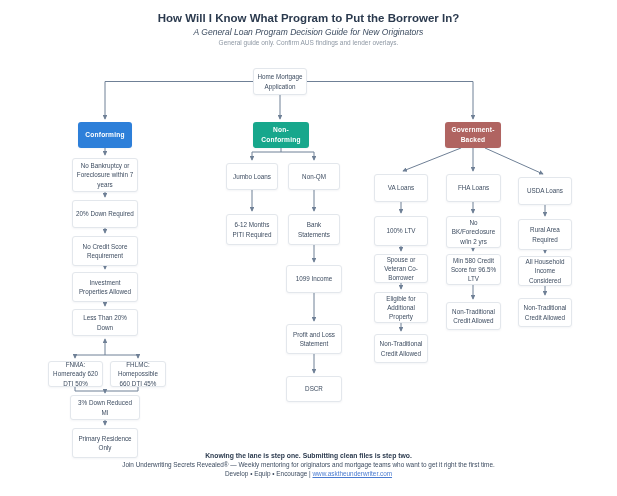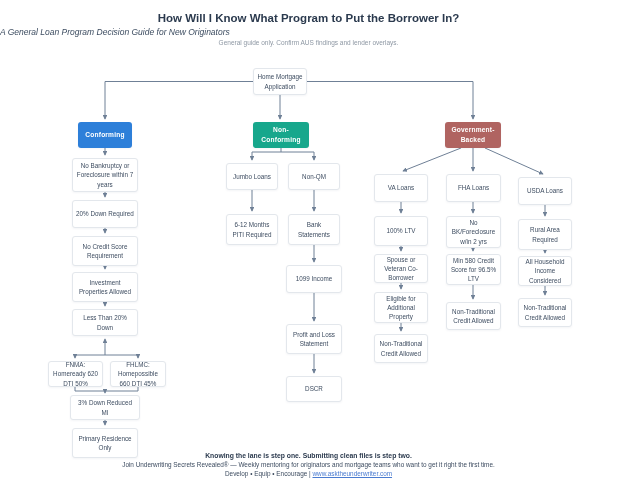--- a/index.html
+++ b/index.html
@@ -1,20 +1,20 @@
 <!DOCTYPE html>
 <html><head>
 <meta charset="utf-8">
 <style>
   html,body{margin:0;padding:0;background:#fff;}
   .canvas{position:relative;width:617px;height:496px;background:#fff;overflow:hidden;
           font-family:"Liberation Sans","DejaVu Sans",sans-serif;padding-left:9px;}
   .title{position:absolute;left:0;top:12px;width:617px;text-align:center;
          font-size:11.5px;font-weight:bold;color:#2b3a4e;}
-  .subtitle{position:absolute;left:0;top:27px;width:617px;text-align:left;
+  .subtitle{position:absolute;left:0;top:27px;width:617px;text-align:center;
             font-size:8.5px;font-style:italic;color:#3c4c60;}
   .note{position:absolute;left:0;top:39px;width:617px;text-align:center;
         font-size:6.5px;color:#8d97a3;}
   .node{position:absolute;background:#fff;border:1px solid #e3e7ec;border-radius:3px;
         box-shadow:0 1px 2px rgba(40,60,90,0.05);
         display:flex;align-items:center;justify-content:center;text-align:center;
         font-size:6.3px;line-height:1.45;color:#3d4c60;padding:2px 3px;box-sizing:border-box;}
   .hdr{border:none;color:#ffffff;font-size:6.6px;font-weight:bold;letter-spacing:0.2px;}
   svg.wires{position:absolute;left:0;top:0;width:617px;height:496px;pointer-events:none;}
   .footer1{position:absolute;left:0;top:452px;width:617px;text-align:center;

